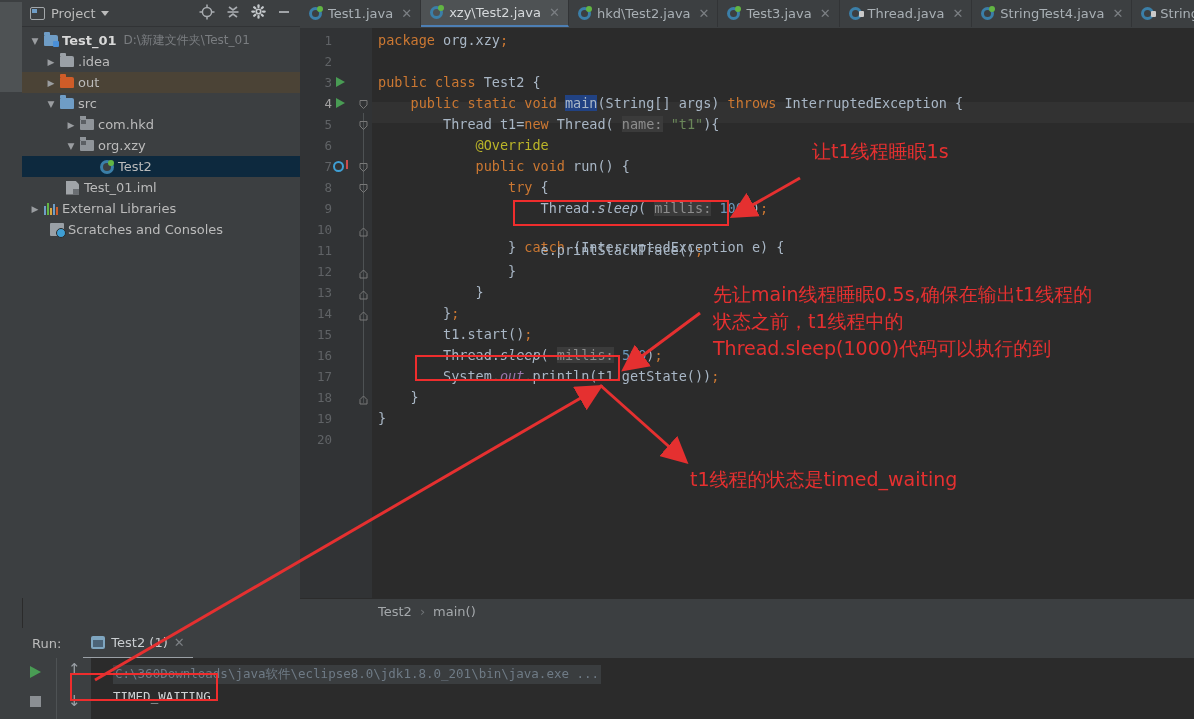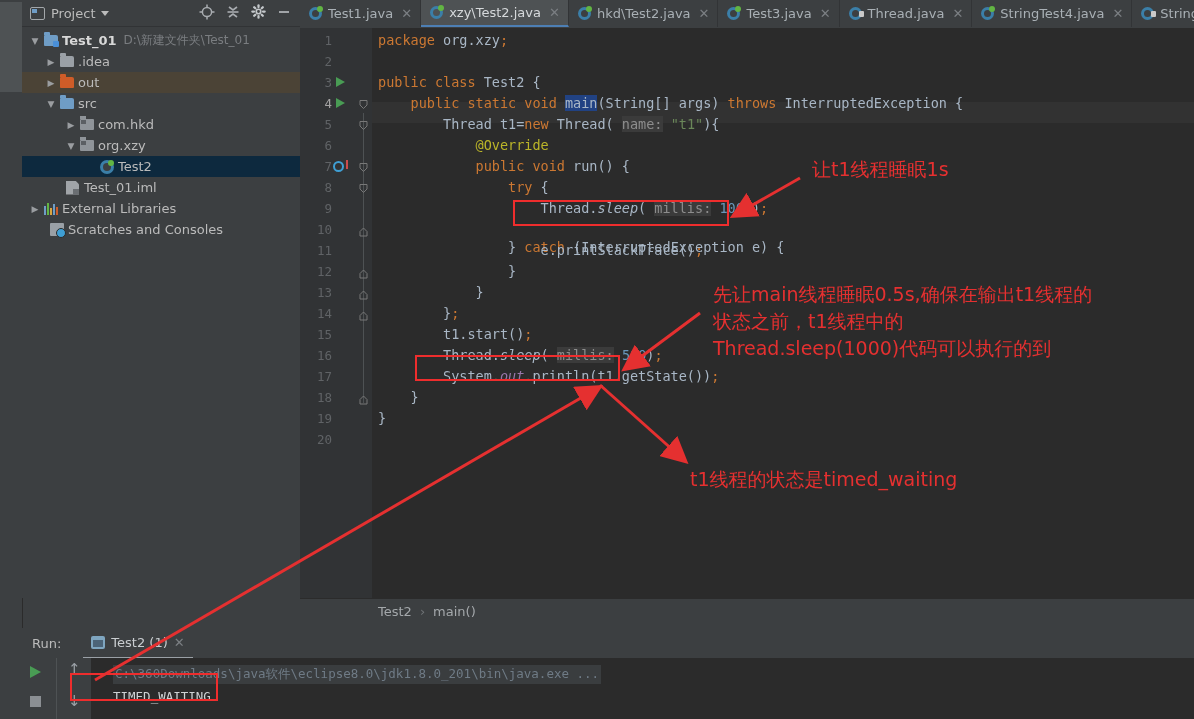--- a/index.html
+++ b/index.html
@@ -435,19 +435,19 @@
 
     <line x1="800" y1="178" x2="735" y2="215" stroke="#e53030" stroke-width="3" marker-end="url(#ah)"></line>
 
     <line x1="700" y1="313" x2="626" y2="368" stroke="#e53030" stroke-width="3" marker-end="url(#ah)"></line>
 
     <line x1="600" y1="385" x2="684" y2="460" stroke="#e53030" stroke-width="3" marker-end="url(#ah)"></line>
 
     <line x1="95" y1="680" x2="598" y2="388" stroke="#e53030" stroke-width="3" marker-end="url(#ah)"></line>
   </svg>
 
-  <div class="anno" style="left:812px;top:156px;">让t1线程睡眠1s</div>
+  <div class="anno" style="left:812px;top:138px;">让t1线程睡眠1s</div>
   <div class="anno" style="left:713px;top:281px;">先让main线程睡眠0.5s,确保在输出t1线程的
 状态之前，t1线程中的
 Thread.sleep(1000)代码可以执行的到</div>
   <div class="anno" style="left:690px;top:466px;">t1线程的状态是timed_waiting</div>
 
 </div>
 
 </body></html>

